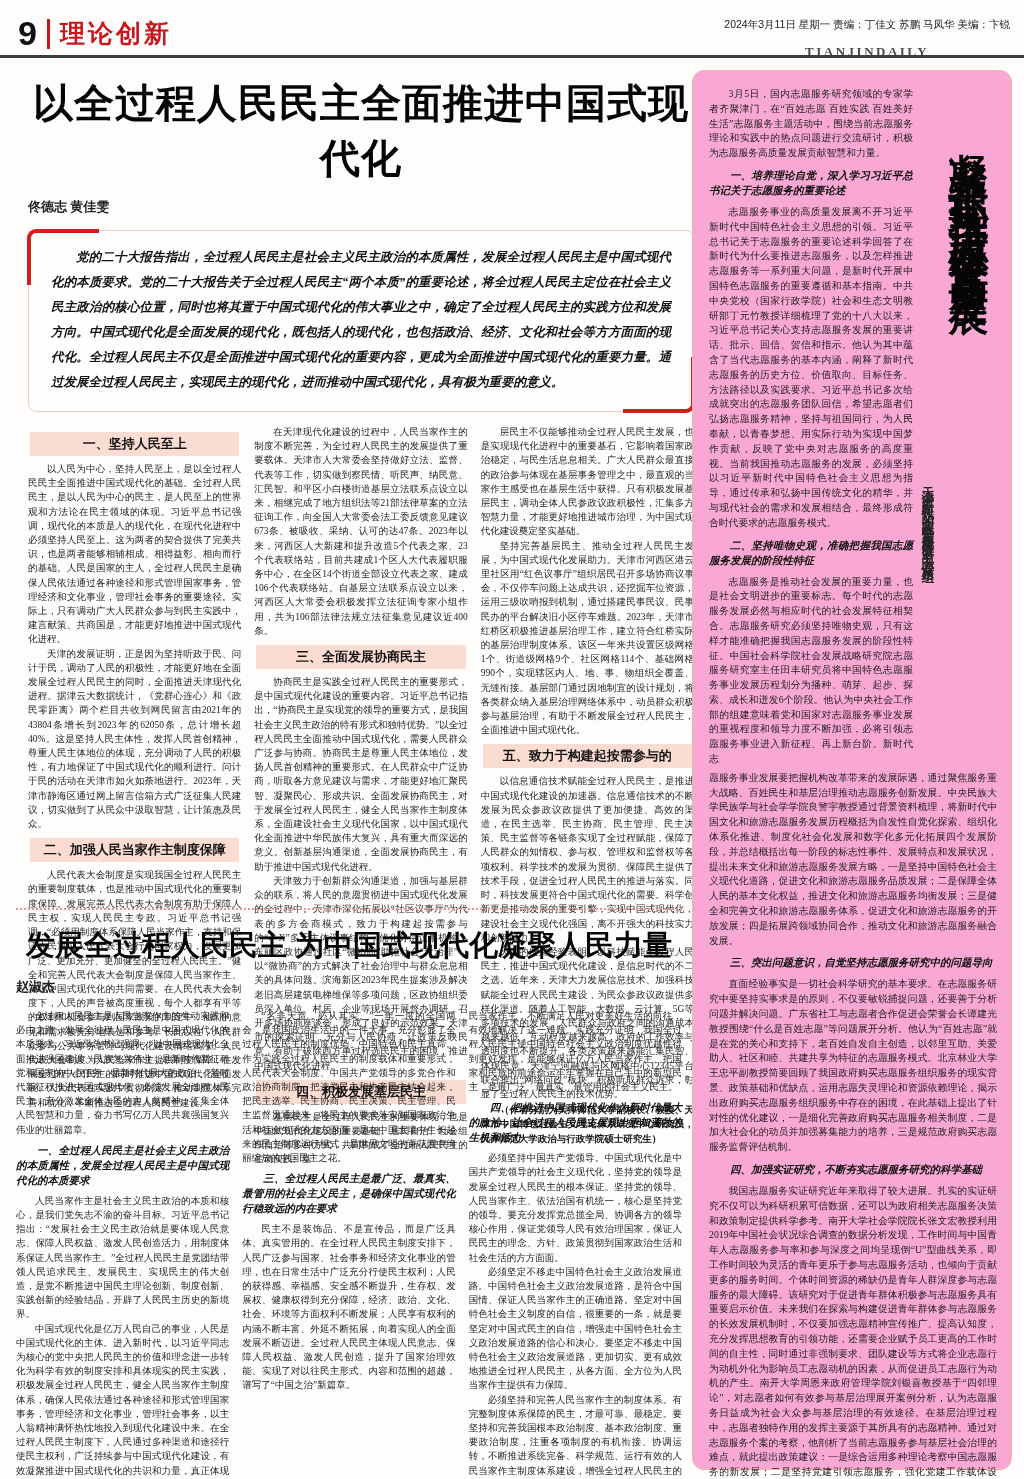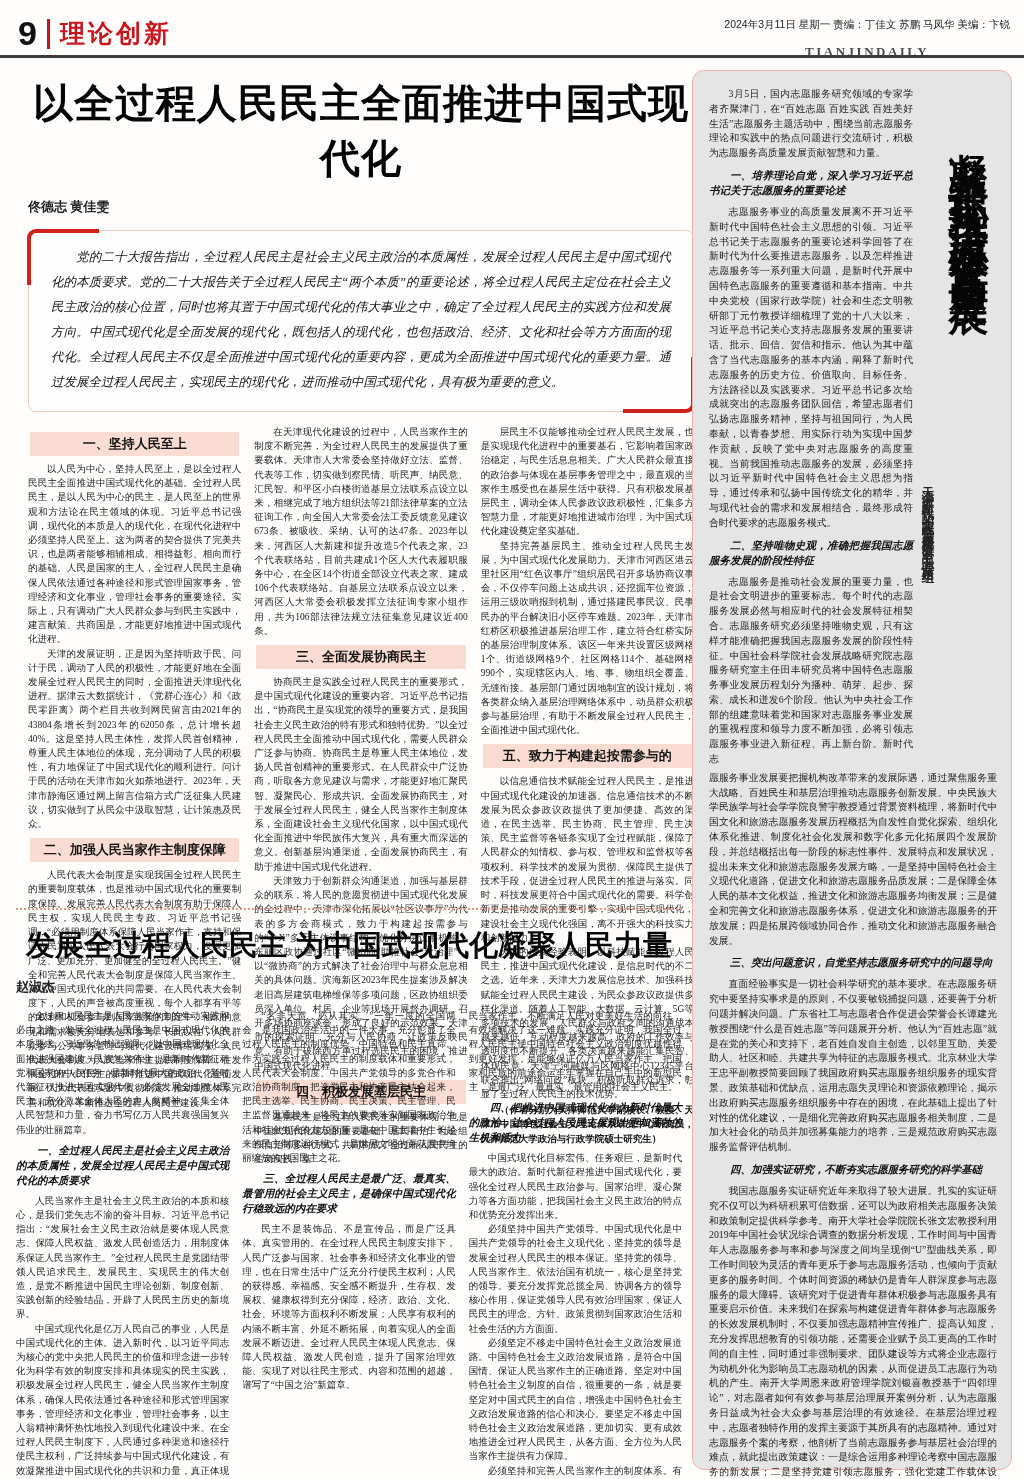--- a/index.html
+++ b/index.html
@@ -20,21 +20,21 @@
   .dateline { font-size:10.5px; color:#222; font-family:"Liberation Sans",sans-serif; }
   .masthead-en { font-family:"Liberation Serif",serif; font-weight:bold; font-size:13px; letter-spacing:2.5px; color:#4a4a4a; }
   .logo-cn { font-size:22px; font-weight:bold; font-style:italic; color:#c8161e;
              border-left:1px solid #999; padding-left:12px; transform:skewX(-6deg); letter-spacing:1px; }
   
   #a1 { position:absolute; left:28px; top:64px; width:666px; }
   .a1-title { font-family:"Liberation Sans","DejaVu Sans",sans-serif; font-weight:bold; font-size:40px;
               text-align:center; letter-spacing:1px; color:#050505; margin-top:12px; }
   .byline { font-size:13px; font-weight:bold; color:#222; margin-top:12px; }
   .introbox { position:relative; margin-top:14px; border:1px solid #f2c9c0; border-radius:8px;
-              background:#fffefe; padding:14px 22px 16px 22px; }
+              background:#fffefe; padding:14px 22px 16px 22px;font-weight:bold; }
   .introbox .txt { font-size:12.5px; line-height:25px; text-align:justify; text-indent:2em;
                    font-style:italic; color:#111; }
   .corner { position:absolute; width:72px; height:56px; }
   .corner.tl { left:-2px; top:-2px; border-top:4px solid #d0201a; border-left:4px solid #d0201a; border-top-left-radius:9px; }
   .corner.br { right:-2px; bottom:-2px; border-bottom:4px solid #d0201a; border-right:4px solid #d0201a; border-bottom-right-radius:9px; }
   .cols3 { display:flex; gap:13px; margin-top:13px; }
   .col { flex:1 1 0; }
   .bp { font-size:9.5px; line-height:14.2px; text-align:justify; text-indent:2em; color:#1b1b1b; }
   .sechead1 { background:#fadcd2; color:#141414; font-family:"Liberation Sans",sans-serif;
               font-weight:bold; font-size:13px; text-align:center; padding:3px 0; margin:7px 2px 6px 2px; }
@@ -42,21 +42,21 @@
               font-family:"Liberation Sans",sans-serif; color:#111; margin-top:2px; }
   
   #a2 { position:absolute; left:16px; top:908px; width:666px; }
   .dotsep { border-top:2px dotted #e5998e; margin-bottom:16px; }
   .a2-title { font-family:"Liberation Sans",sans-serif; font-weight:bold; font-size:29px;
               text-align:center; color:#060606; }
   .sechead2 { font-weight:bold; font-style:italic; font-size:10.5px; line-height:15px;
               text-align:justify; text-indent:2em; color:#101010; margin:6px 0; }
   
   #a3 { position:absolute; left:692px; top:70px; width:320px; height:1400px;
-        border:1.5px solid #efb4aa; border-radius:12px; background:#e5e5e5; padding:16px 14px 20px 16px; }
+        border:1.5px solid #efb4aa; border-radius:12px; background:#f9a8d4; padding:16px 14px 20px 16px; }
   .sb-top { display:flex; }
   .sb-narrow { width:204px; }
   .sb-vert { flex:1; display:flex; justify-content:flex-end; }
   .sb-org { writing-mode:vertical-rl; font-family:"Liberation Sans",sans-serif; font-weight:bold;
             font-size:12.5px; letter-spacing:4px; color:#222; padding-top:390px; margin-right:6px; }
   .sb-title { writing-mode:vertical-rl; font-family:"Liberation Sans",sans-serif; font-weight:bold;
               font-size:40px; letter-spacing:9px; color:#060606; padding-top:34px; }
   .sb p.bp { font-size:9.8px; line-height:14.8px; }
   .sechead3 { font-weight:bold; font-style:italic; font-size:10.5px; line-height:15px;
               text-align:justify; text-indent:2em; color:#101010; margin:7px 0; }
@@ -133,21 +133,20 @@
       </div>
       <div class="col">
         <p class="bp">“名非天造，必从其实。”一年一度的全国两会，是我国政治生活中的一件大事，充分彰显了全过程人民民主的制度优势、中国特色和民主真谛。作为实践全过程人民民主的制度载体和重要形式，人民代表大会制度、中国共产党领导的多党合作和政治协商制度，把选举民主和协商民主结合起来，把民主选举、民主协商、民主决策、民主管理、民主监督贯通起来，将民主的要求落实到国家政治生活和社会生活的方方面面，是在中国土壤中生长起来的民主制度运行模式，是世界文明的百花园中绚丽绽放的中国民主之花。</p>
         <div class="sechead2">三、全过程人民民主是最广泛、最真实、最管用的社会主义民主，是确保中国式现代化行稳致远的内在要求</div>
         <p class="bp">民主不是装饰品、不是宣传品，而是广泛具体、真实管用的。在全过程人民民主制度安排下，人民广泛参与国家、社会事务和经济文化事业的管理，也在日常生活中广泛充分行使民主权利；人民的获得感、幸福感、安全感不断提升，生存权、发展权、健康权得到充分保障，经济、政治、文化、社会、环境等方面权利不断发展；人民享有权利的内涵不断丰富、外延不断拓展，向着实现人的全面发展不断迈进。全过程人民民主体现人民意志、保障人民权益、激发人民创造，提升了国家治理效能、实现了对以往民主形式、内容和范围的超越，谱写了“中国之治”新篇章。</p>
 
       </div>
       <div class="col">
         <p class="bp" style="text-indent:0">民当家作主，不断满足人民对更美好生活的向往，有效地解决了这一难题。实践充分证明，我国全过程人民民主使中国特色社会主义政治制度优越性得到更好发挥，是能够保证亿万人民当家作主、把国家和民族的前途命运牢牢掌握在自己手中的新型民主，是最广泛、最真实、最管用的社会主义民主。</p>
         <div class="sechead2">四、把推进中国式现代化作为新时代最大的政治，让全过程人民民主展现出更加蓬勃的生机和活力</div>
-        <p class="bp">中国式现代化目标宏伟、任务艰巨，是新时代最大的政治。新时代新征程推进中国式现代化，要强化全过程人民民主政治参与、国家治理、凝心聚力等各方面功能，把我国社会主义民主政治的特点和优势充分发挥出来。</p>
         <p class="bp">必须坚持中国共产党领导。中国式现代化是中国共产党领导的社会主义现代化，坚持党的领导是发展全过程人民民主的根本保证。坚持党的领导、人民当家作主、依法治国有机统一，核心是坚持党的领导。要充分发挥党总揽全局、协调各方的领导核心作用，保证党领导人民有效治理国家，保证人民民主的理念、方针、政策贯彻到国家政治生活和社会生活的方方面面。</p>
         <p class="bp">必须坚定不移走中国特色社会主义政治发展道路。中国特色社会主义政治发展道路，是符合中国国情、保证人民当家作主的正确道路。坚定对中国特色社会主义制度的自信，很重要的一条，就是要坚定对中国式民主的自信，增强走中国特色社会主义政治发展道路的信心和决心。要坚定不移走中国特色社会主义政治发展道路，更加切实、更有成效地推进全过程人民民主，从各方面、全方位为人民当家作主提供有力保障。</p>
         <p class="bp">必须坚持和完善人民当家作主的制度体系。有完整制度体系保障的民主，才最可靠、最稳定。要坚持和完善我国根本政治制度、基本政治制度、重要政治制度，注重各项制度的有机衔接、协调运转，不断推进系统完备、科学规范、运行有效的人民当家作主制度体系建设，增强全过程人民民主的系统性、规范性，切实提升全过程人民民主的质量，充分实现人民当家作主，不断推动中国之治形成新气象。</p>
 
       </div>
     </div>
   </div>
 
   <div id="a3" class="sb">
     <div class="sb-top">

